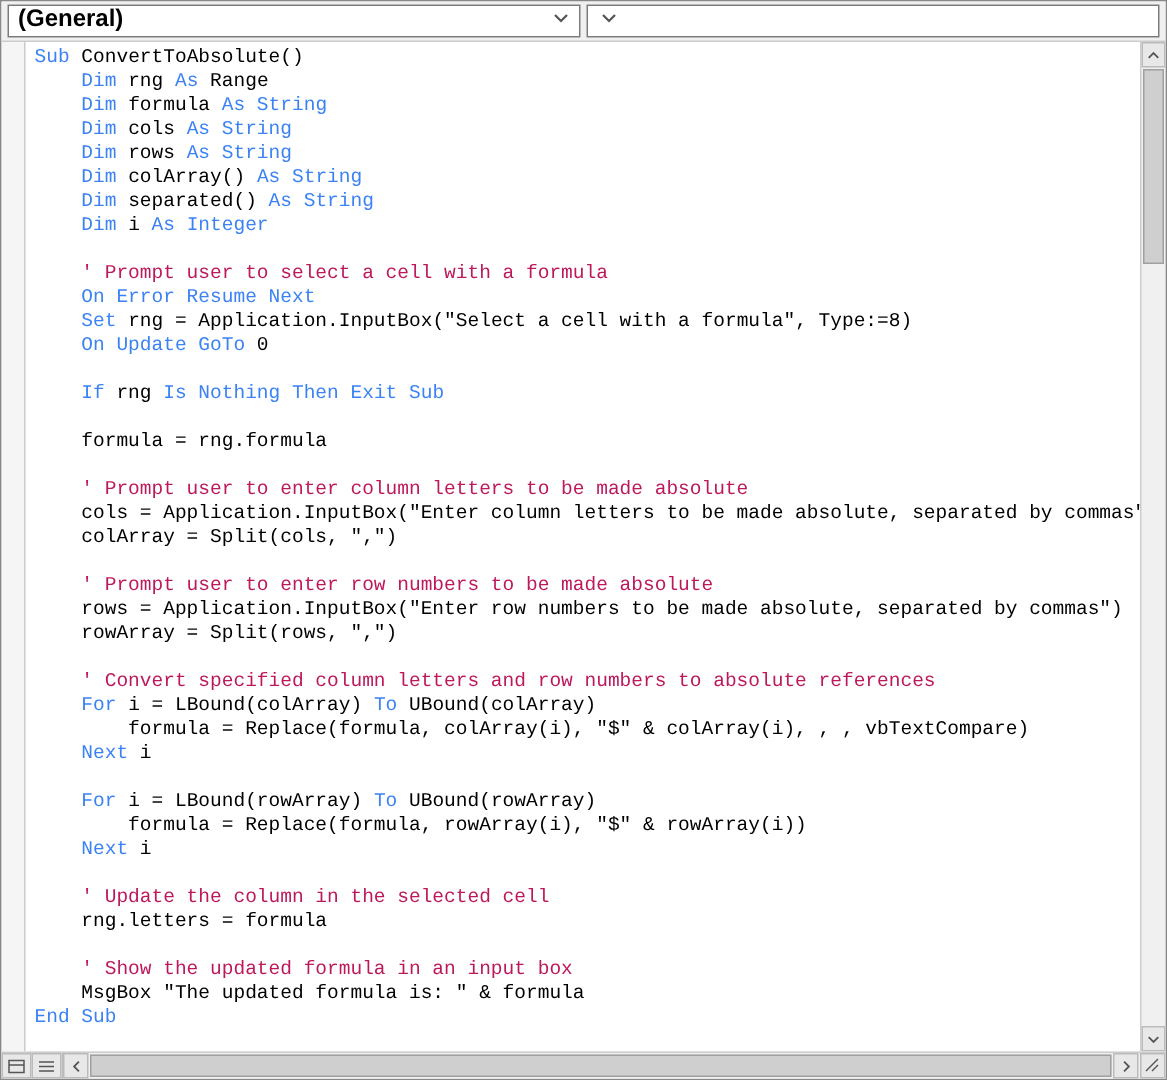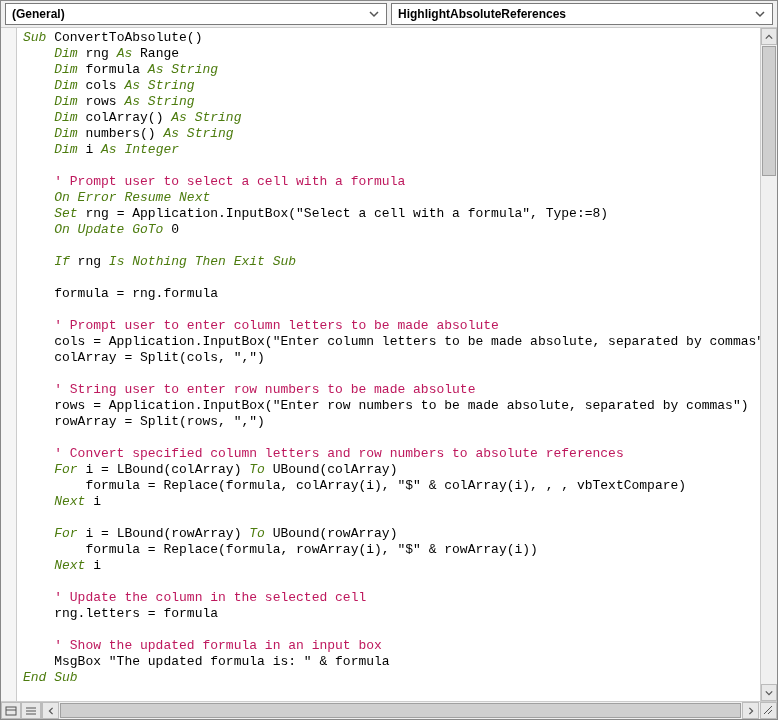--- a/index.html
+++ b/index.html
@@ -24,25 +24,25 @@
     padding: 2px 4px;
     background: #f0f0f0;
     border-bottom: 1px solid #ccc;
   }
   .dd {
     flex: 1;
     height: 22px;
     border: 1px solid #7a7a7a;
     background: #fff;
     display: flex;
-    align-items: center;
+    align-items: flex-start;
     justify-content: space-between;
     padding: 0 4px 0 6px;
     font-weight: bold;
-    font-size: 12px;
+    font-size: 16px;
     cursor: pointer;
   }
   .dd .chev {
     width: 16px; height: 16px;
     display: flex; align-items: center; justify-content: center;
   }
   .dd .chev svg { width: 10px; height: 10px; }
   .editor-area {
     flex: 1;
     display: flex;
@@ -61,21 +61,21 @@
   }
   pre.code {
     margin: 0;
     padding: 2px 0 2px 6px;
     font-family: Consolas, "Courier New", monospace;
     font-size: 13px;
     line-height: 16px;
     white-space: pre;
     color: #000;
   }
-  .kw { color: #4d7c0f; font-style: italic; }
+  .kw { color: #3b82f6; }
   .cm { color: #be185d; }
   .tx { color: #000; }
   .vscroll {
     width: 17px;
     background: #f0f0f0;
     border-left: 1px solid #ccc;
     position: relative;
   }
   .vscroll .btn {
     position: absolute; left:0; width:100%; height:17px;
@@ -135,55 +135,54 @@
   <div class="dropdown-row">
     <div class="dd">
       <span>(General)</span>
       <span class="chev">
         <svg viewBox="0 0 10 10">
             <path d="M1 3 L5 7 L9 3" fill="none" stroke-width="1.5"></path>
           </svg>
       </span>
     </div>
     <div class="dd">
-      <span>HighlightAbsoluteReferences</span>
       <span class="chev">
         <svg viewBox="0 0 10 10">
             <path d="M1 3 L5 7 L9 3" fill="none" stroke-width="1.5"></path>
           </svg>
       </span>
     </div>
   </div>
 
   <div class="editor-area">
     <div class="margin-bar"></div>
     <div class="code-scroll">
       <pre class="code" id="code-pre"><span class="kw">Sub </span><span class="tx">ConvertToAbsolute()</span>
 <span class="kw">    Dim </span><span class="tx">rng </span><span class="kw">As </span><span class="tx">Range</span>
 <span class="kw">    Dim </span><span class="tx">formula </span><span class="kw">As String</span>
 <span class="kw">    Dim </span><span class="tx">cols </span><span class="kw">As String</span>
 <span class="kw">    Dim </span><span class="tx">rows </span><span class="kw">As String</span>
 <span class="kw">    Dim </span><span class="tx">colArray() </span><span class="kw">As String</span>
-<span class="kw">    Dim </span><span class="tx">numbers() </span><span class="kw">As String</span>
+<span class="kw">    Dim </span><span class="tx">separated() </span><span class="kw">As String</span>
 <span class="kw">    Dim </span><span class="tx">i </span><span class="kw">As Integer</span>
 <span class="tx"></span>
 <span class="cm">    ' Prompt user to select a cell with a formula</span>
 <span class="kw">    On Error Resume Next</span>
 <span class="kw">    Set </span><span class="tx">rng = Application.InputBox("Select a cell with a formula", Type:=8)</span>
 <span class="kw">    On Update GoTo </span><span class="tx">0</span>
 <span class="tx"></span>
 <span class="kw">    If </span><span class="tx">rng </span><span class="kw">Is Nothing Then Exit Sub</span>
 <span class="tx"></span>
 <span class="tx">    formula = rng.formula</span>
 <span class="tx"></span>
 <span class="cm">    ' Prompt user to enter column letters to be made absolute</span>
 <span class="tx">    cols = Application.InputBox("Enter column letters to be made absolute, separated by commas")</span>
 <span class="tx">    colArray = Split(cols, ",")</span>
 <span class="tx"></span>
-<span class="cm">    ' String user to enter row numbers to be made absolute</span>
+<span class="cm">    ' Prompt user to enter row numbers to be made absolute</span>
 <span class="tx">    rows = Application.InputBox("Enter row numbers to be made absolute, separated by commas")</span>
 <span class="tx">    rowArray = Split(rows, ",")</span>
 <span class="tx"></span>
 <span class="cm">    ' Convert specified column letters and row numbers to absolute references</span>
 <span class="kw">    For </span><span class="tx">i = LBound(colArray) </span><span class="kw">To </span><span class="tx">UBound(colArray)</span>
 <span class="tx">        formula = Replace(formula, colArray(i), "$" &amp; colArray(i), , , vbTextCompare)</span>
 <span class="kw">    Next </span><span class="tx">i</span>
 <span class="tx"></span>
 <span class="kw">    For </span><span class="tx">i = LBound(rowArray) </span><span class="kw">To </span><span class="tx">UBound(rowArray)</span>
 <span class="tx">        formula = Replace(formula, rowArray(i), "$" &amp; rowArray(i))</span>

